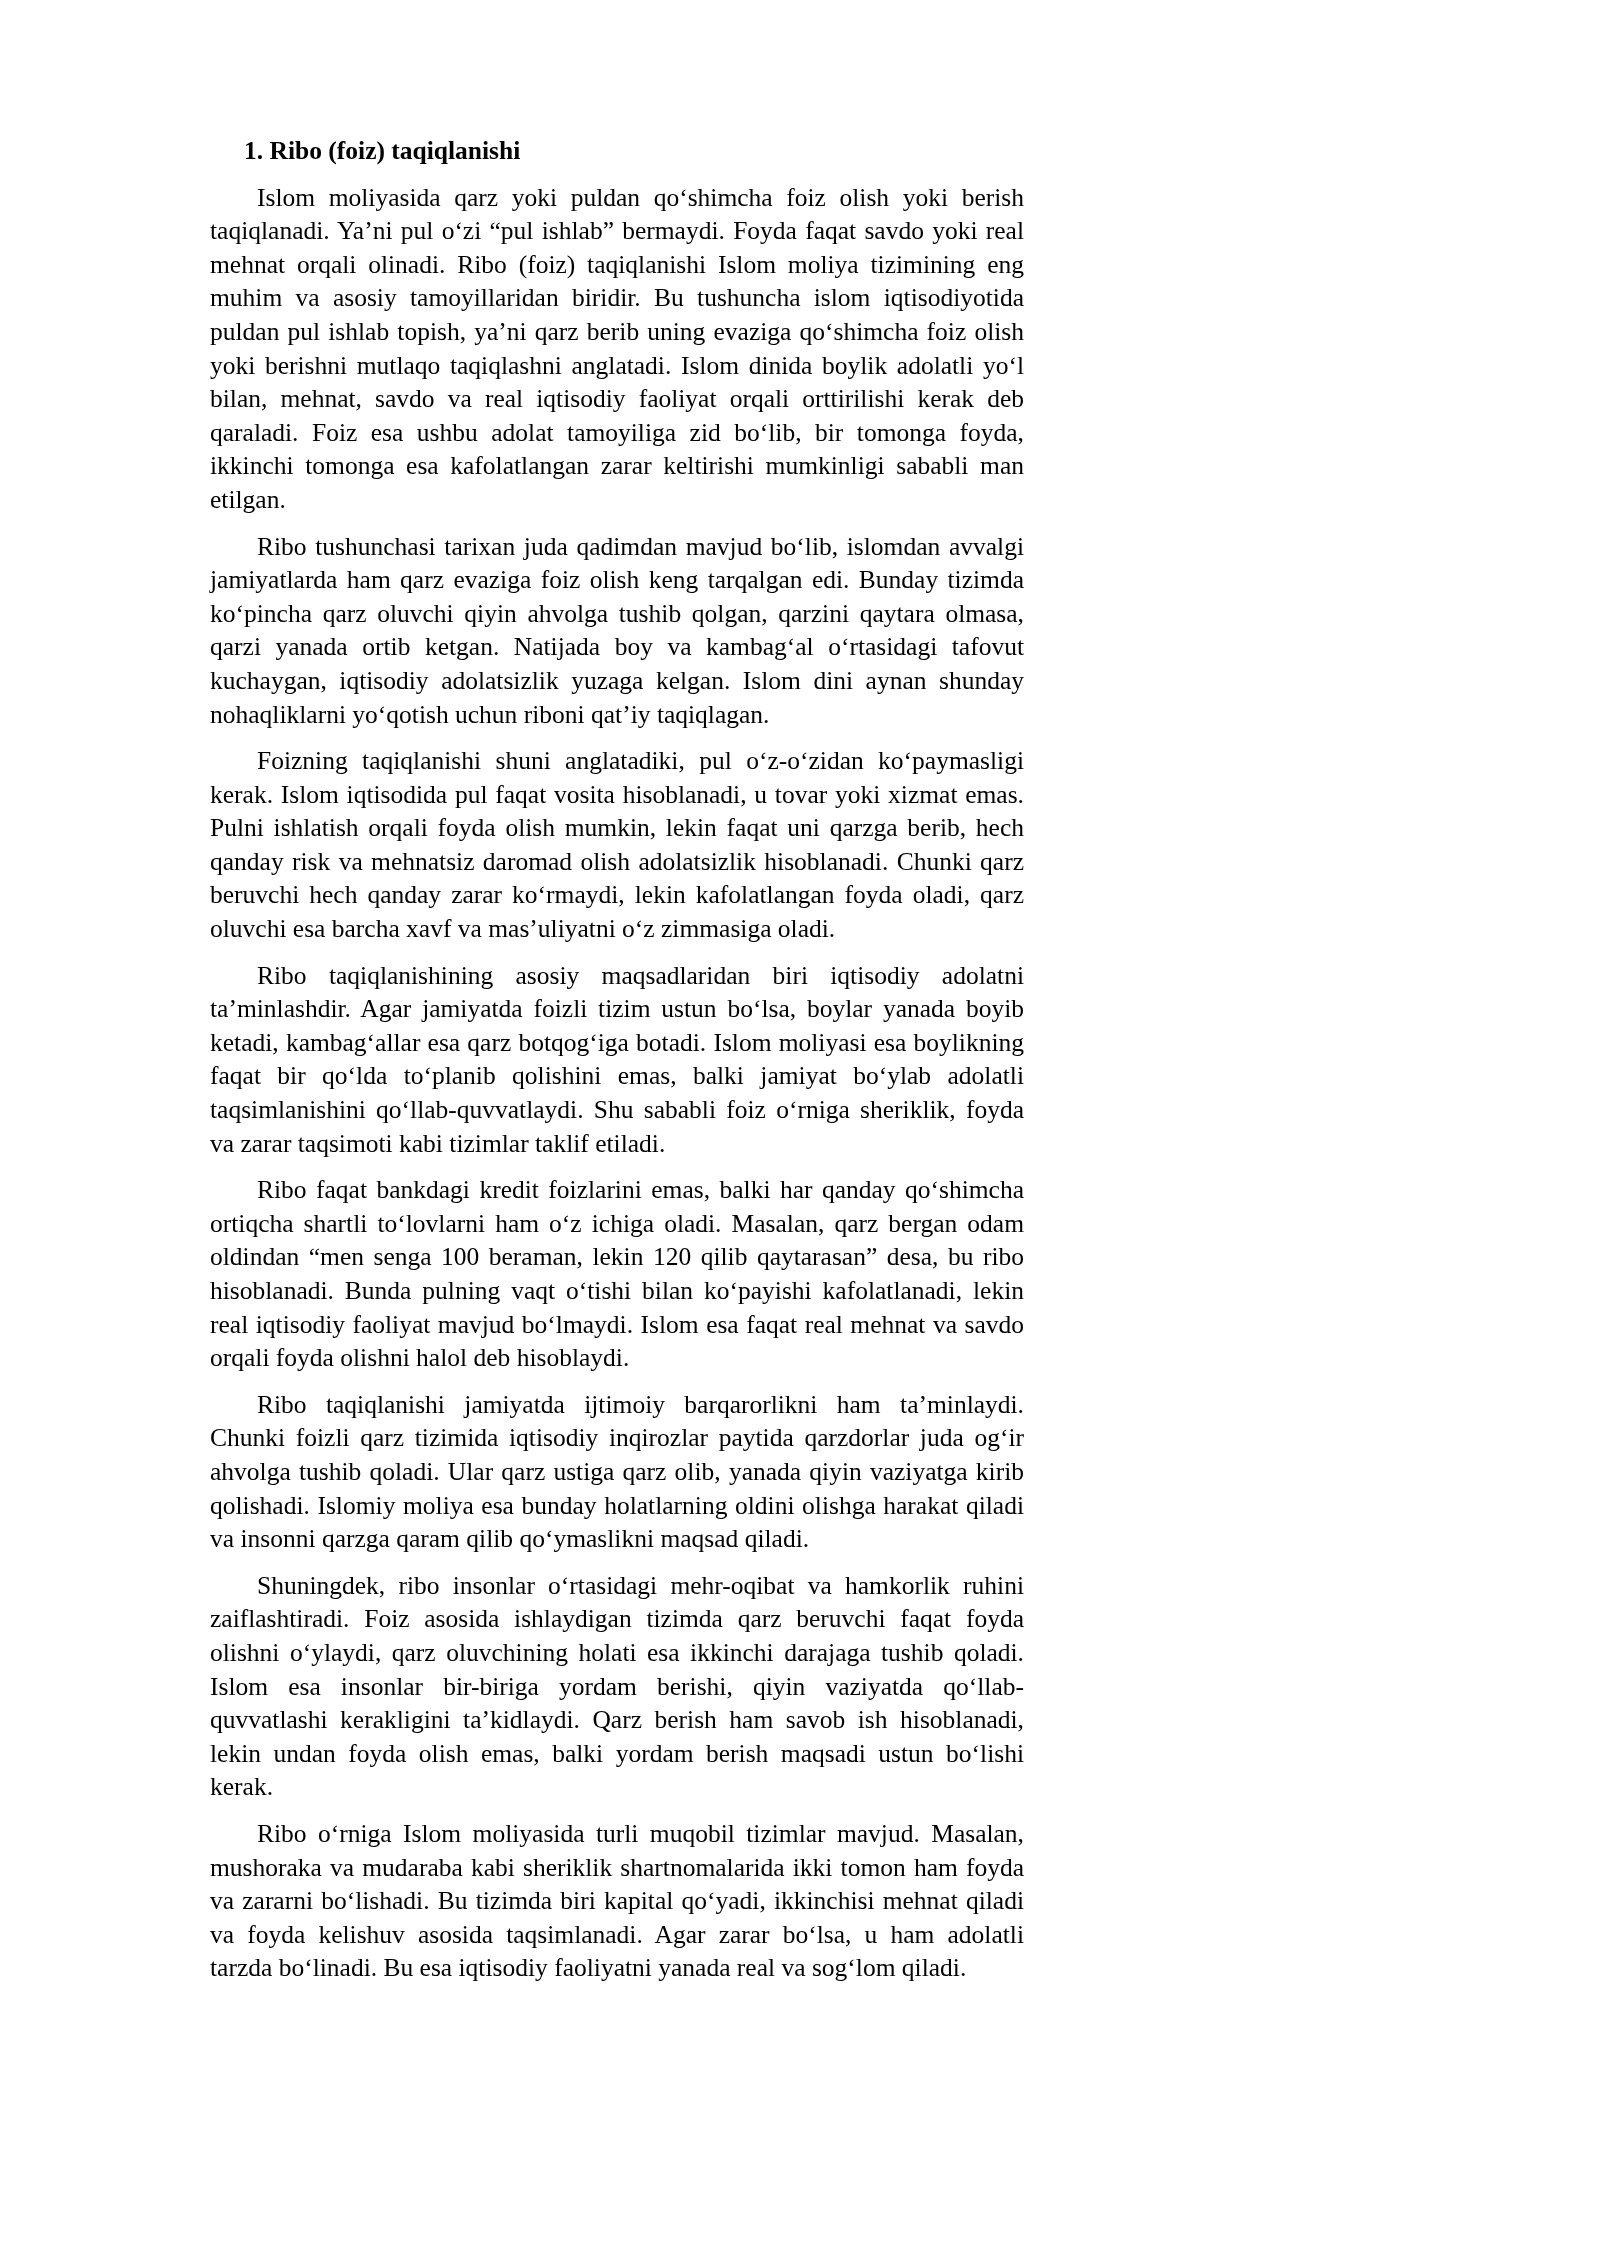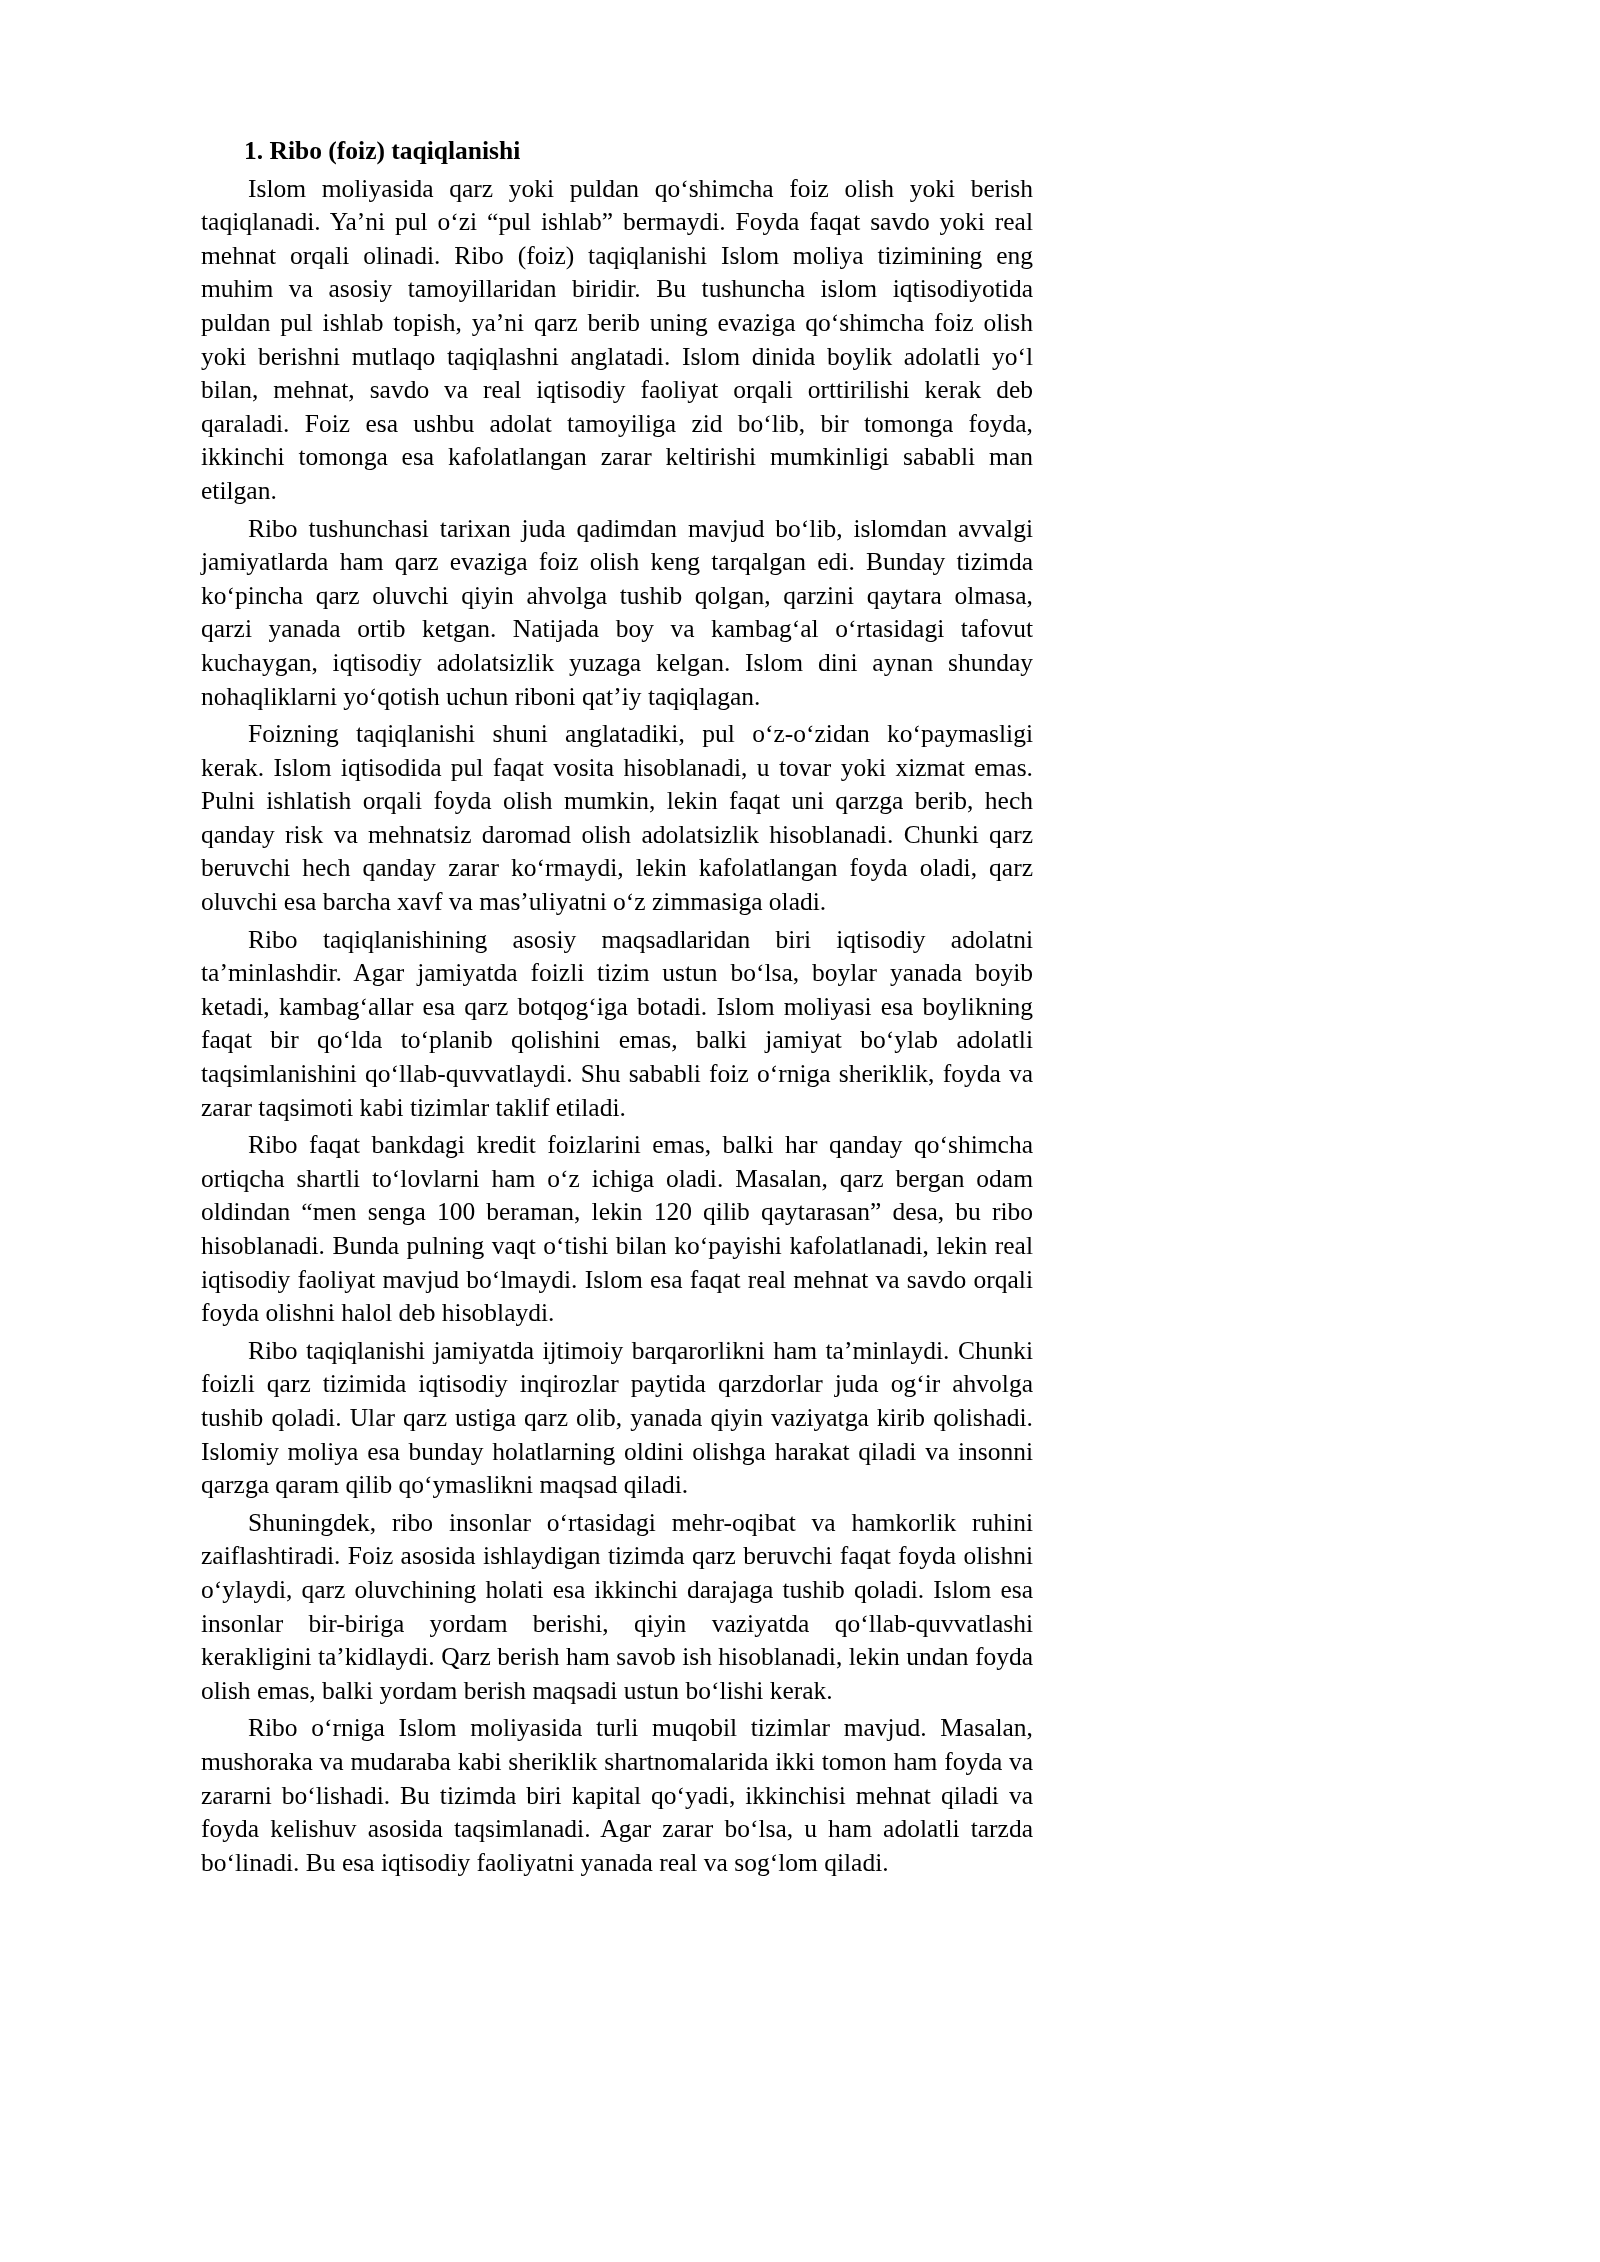--- a/index.html
+++ b/index.html
@@ -37,21 +37,21 @@
   }
 
   .doc-paragraph {
     font-family: "Liberation Serif", "DejaVu Serif", serif;
     font-size: 25.5px;
     font-weight: normal;
     line-height: 33.6px;
     color: #000000;
     text-align: justify;
     text-indent: 47px;
-    margin: 4px;
+    margin: 13px;
     hyphens: none;
     -webkit-hyphens: none;
     word-spacing: 0px;
   }
 
   .doc-paragraph:last-child {
     text-align: justify;
   }
 </style>
 </head>

